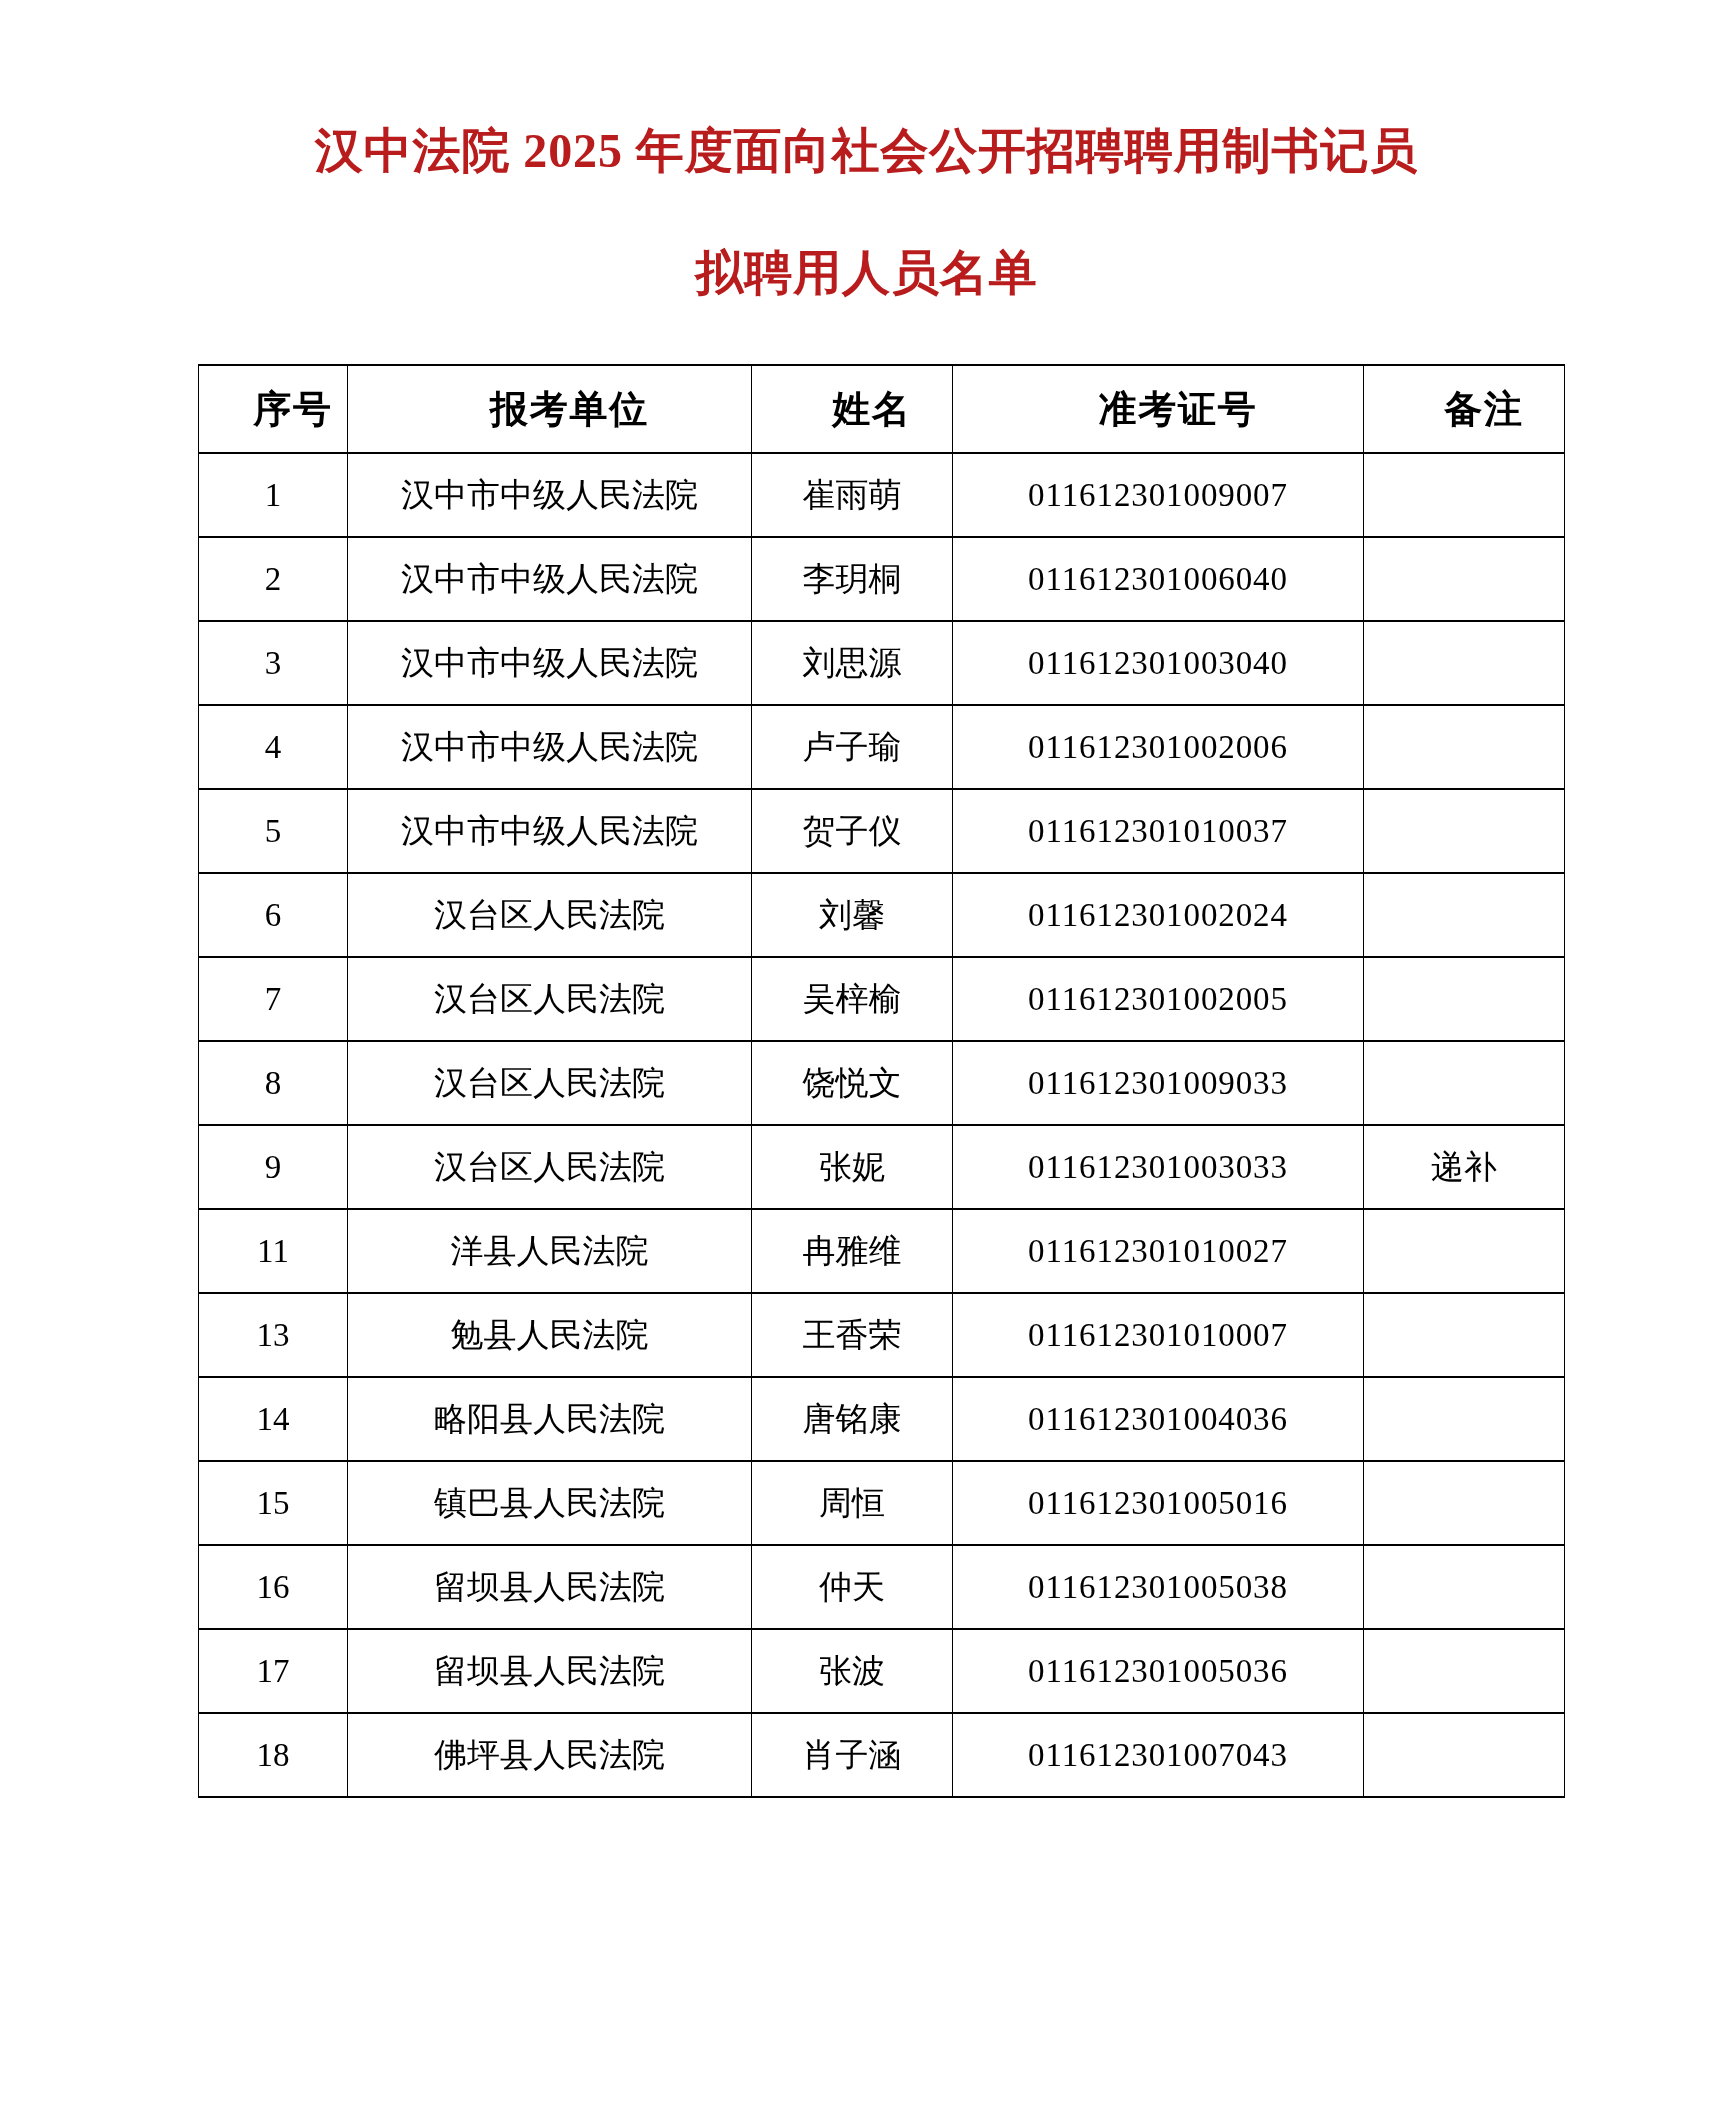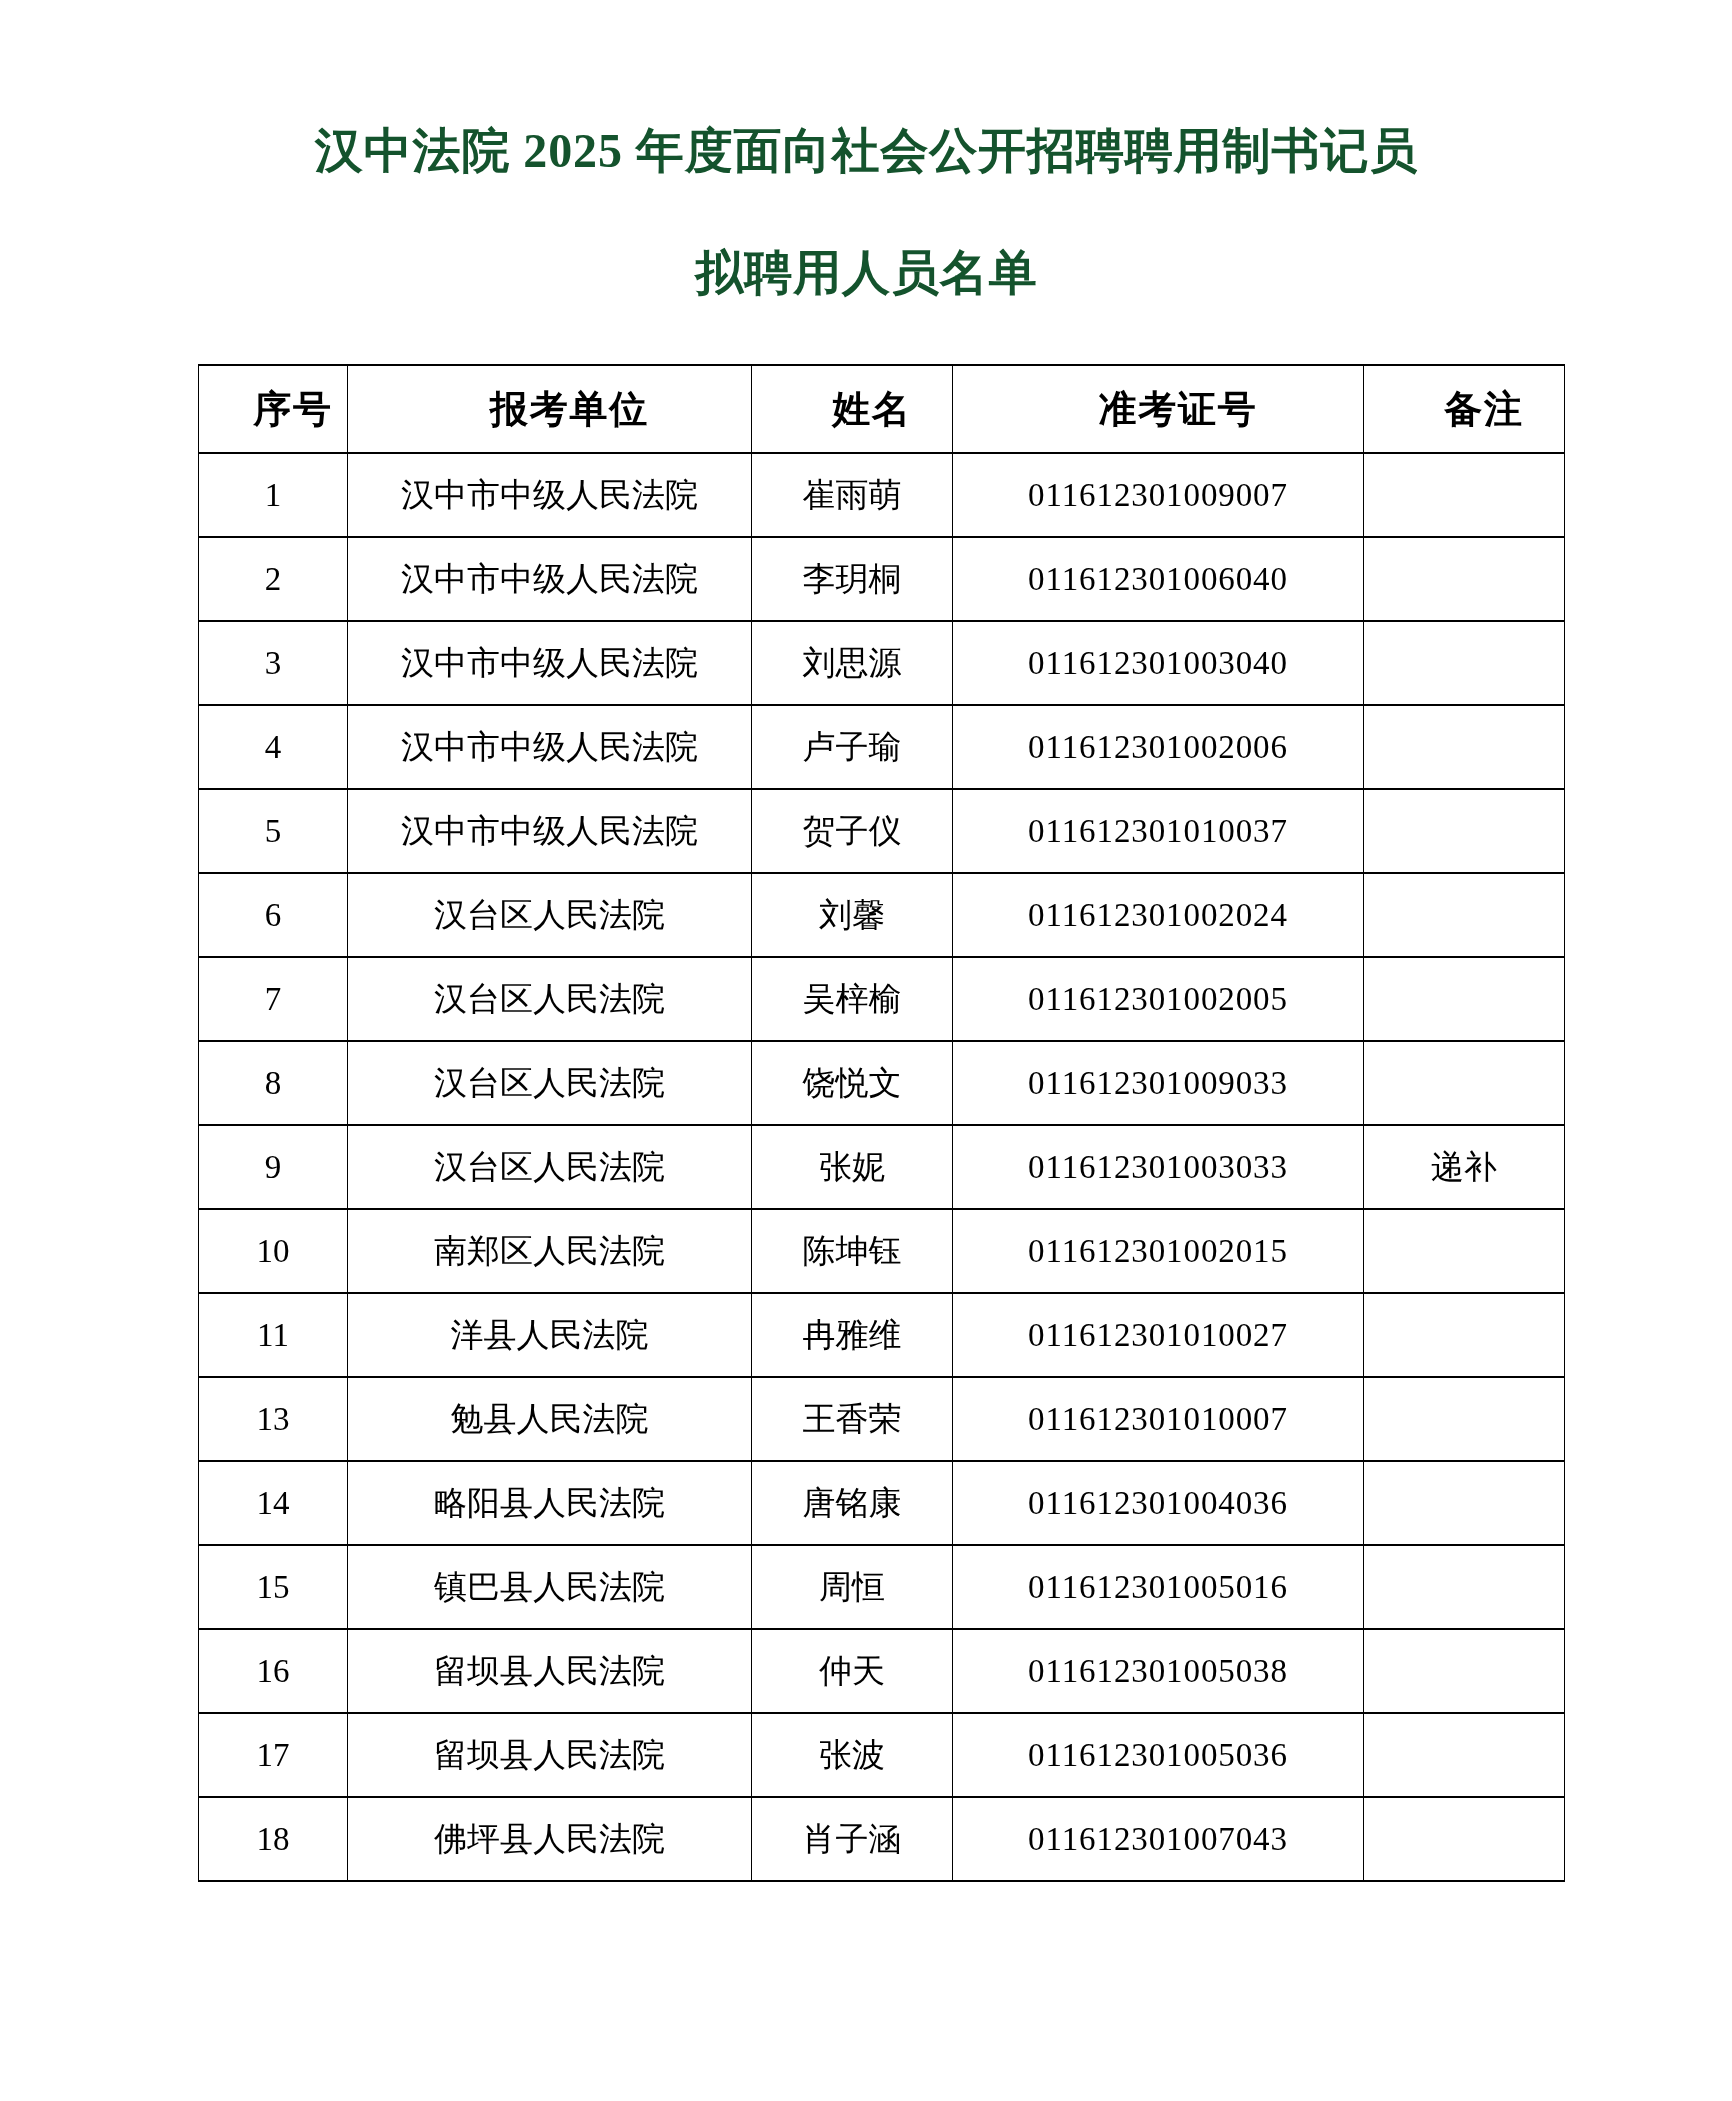--- a/index.html
+++ b/index.html
@@ -13,21 +13,21 @@
     overflow: hidden;
     font-family: "Liberation Serif", serif;
   }
   .doc-title {
     margin: 0;
     text-align: center;
     font-family: "Liberation Serif", serif;
     font-weight: bold;
     font-size: 48px;
     line-height: 58px;
-    color: #14532d;
+    color: #b91c1c;
     letter-spacing: 0.9px;
   }
   .doc-title.line1 { padding-top: 122px; }
   .doc-title.line2 { margin-top: 64px; }
 
   table.roster {
     position: absolute;
     left: 198px;
     top: 364px;
     width: 1365px;
@@ -154,27 +154,20 @@
           <td class="cell-remark"></td>
         </tr>
         <tr>
           <td class="cell-no">9</td>
           <td class="cell-unit">汉台区人民法院</td>
           <td class="cell-name">张妮</td>
           <td class="cell-ticket">011612301003033</td>
           <td class="cell-remark">递补</td>
         </tr>
         <tr>
-          <td class="cell-no">10</td>
-          <td class="cell-unit">南郑区人民法院</td>
-          <td class="cell-name">陈坤钰</td>
-          <td class="cell-ticket">011612301002015</td>
-          <td class="cell-remark"></td>
-        </tr>
-        <tr>
           <td class="cell-no">11</td>
           <td class="cell-unit">洋县人民法院</td>
           <td class="cell-name">冉雅维</td>
           <td class="cell-ticket">011612301010027</td>
           <td class="cell-remark"></td>
         </tr>
         <tr>
           <td class="cell-no">13</td>
           <td class="cell-unit">勉县人民法院</td>
           <td class="cell-name">王香荣</td>

